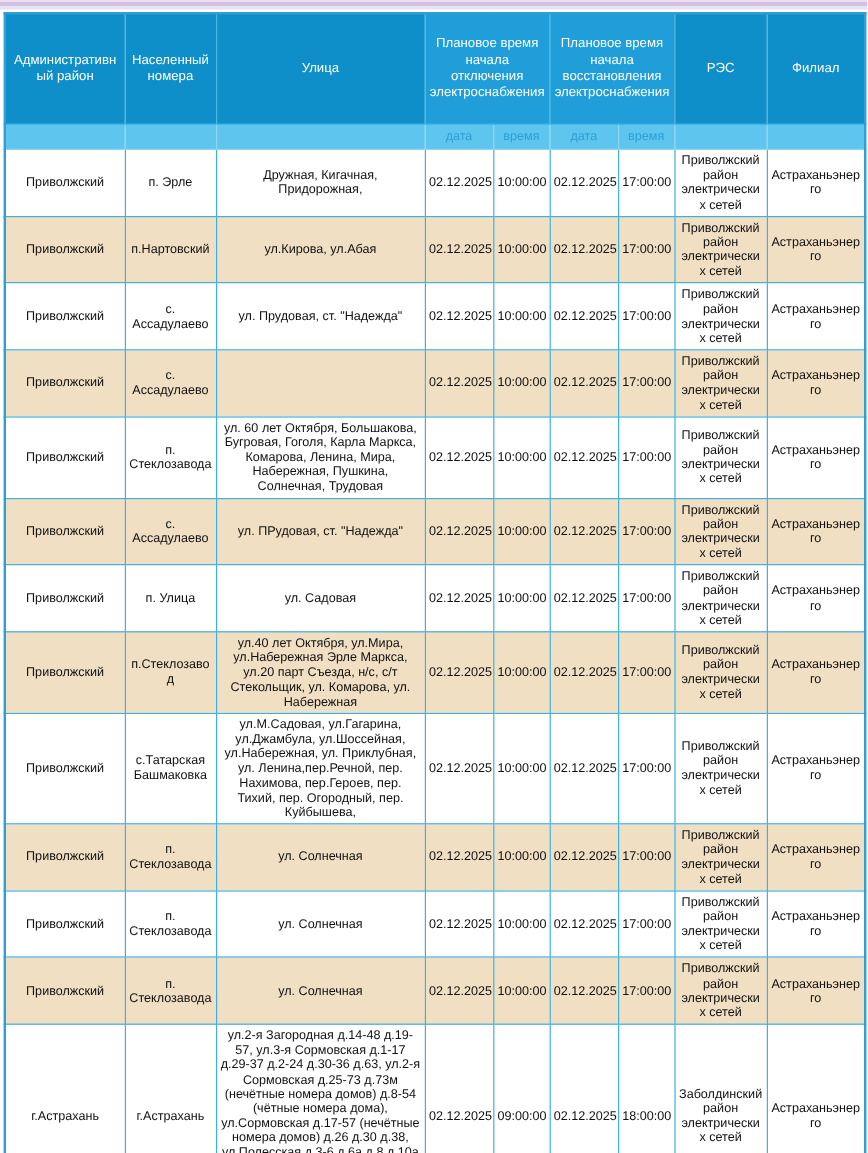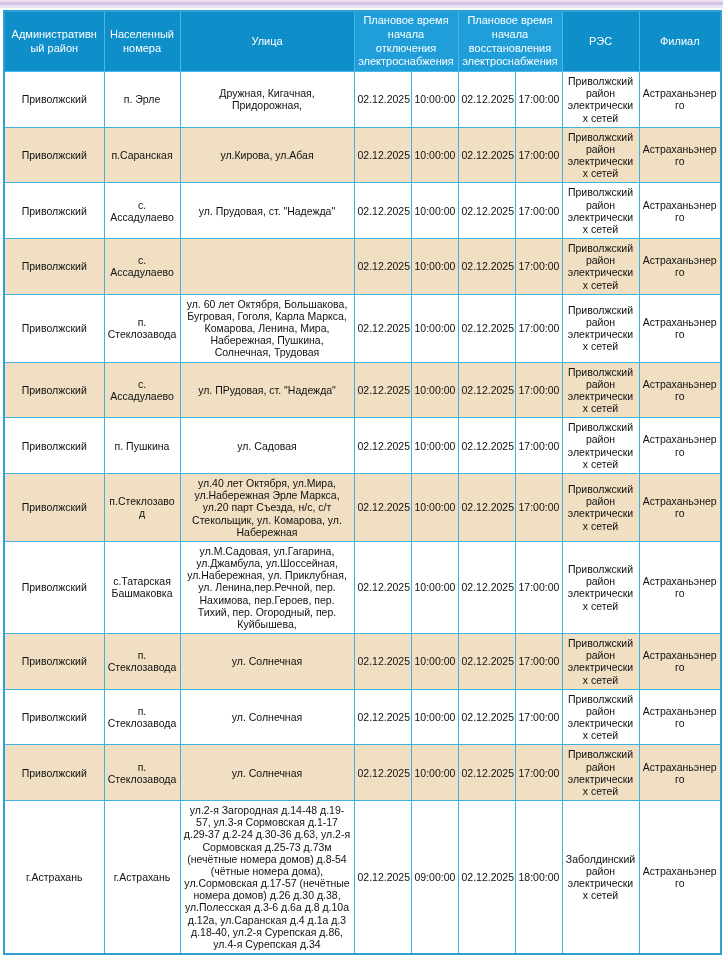--- a/index.html
+++ b/index.html
@@ -36,21 +36,21 @@
     text-align: center;
     vertical-align: middle;
     word-wrap: break-word;
   }
   thead tr.main th {
     background: var(--header_bg, #0e8fc9);
     color: #ffffff;
     font-size: 11px;
     font-weight: normal;
     height: 52px;
-    padding: 2px 3px;
+    padding: 18px 3px;
     line-height: 1.25;
     border-color: var(--border_header, #45b7e8);
   }
   thead tr.main th.group {
     background: var(--header_group_bg, #1f9ed9);
   }
   thead tr.sub th {
     background: var(--subheader_bg, #5ec5ee);
     color: var(--subheader_text, #2e9fd6);
     font-size: 10.5px;
@@ -95,37 +95,48 @@
     <thead>
       <tr class="main">
         <th>Административный район</th>
         <th>Населенный номера</th>
         <th>Улица</th>
         <th class="group" colspan="2">Плановое время начала отключения электроснабжения</th>
         <th class="group" colspan="2">Плановое время начала восстановления электроснабжения</th>
         <th>РЭС</th>
         <th>Филиал</th>
       </tr>
+      <tr class="sub">
+        <th></th>
+        <th></th>
+        <th></th>
+        <th>дата</th>
+        <th>время</th>
+        <th>дата</th>
+        <th>время</th>
+        <th></th>
+        <th></th>
+      </tr>
     </thead>
     <tbody id="rows-body">
   <tr>
     <td>Приволжский</td>
     <td>п. Эрле</td>
     <td>Дружная, Кигачная, Придорожная,</td>
     <td class="dt">02.12.2025</td>
     <td class="dt">10:00:00</td>
     <td class="dt">02.12.2025</td>
     <td class="dt">17:00:00</td>
     <td>Приволжский район электрических сетей</td>
     <td>Астраханьэнерго</td>
   </tr>
 
   <tr>
     <td>Приволжский</td>
-    <td>п.Саранская</td>
+    <td>п.Нартовский</td>
     <td>ул.Кирова, ул.Абая</td>
     <td class="dt">02.12.2025</td>
     <td class="dt">10:00:00</td>
     <td class="dt">02.12.2025</td>
     <td class="dt">17:00:00</td>
     <td>Приволжский район электрических сетей</td>
     <td>Астраханьэнерго</td>
   </tr>
 
   <tr>
@@ -171,21 +182,21 @@
     <td class="dt">02.12.2025</td>
     <td class="dt">10:00:00</td>
     <td class="dt">02.12.2025</td>
     <td class="dt">17:00:00</td>
     <td>Приволжский район электрических сетей</td>
     <td>Астраханьэнерго</td>
   </tr>
 
   <tr>
     <td>Приволжский</td>
-    <td>п. Пушкина</td>
+    <td>п. Улица</td>
     <td>ул. Садовая</td>
     <td class="dt">02.12.2025</td>
     <td class="dt">10:00:00</td>
     <td class="dt">02.12.2025</td>
     <td class="dt">17:00:00</td>
     <td>Приволжский район электрических сетей</td>
     <td>Астраханьэнерго</td>
   </tr>
 
   <tr>

